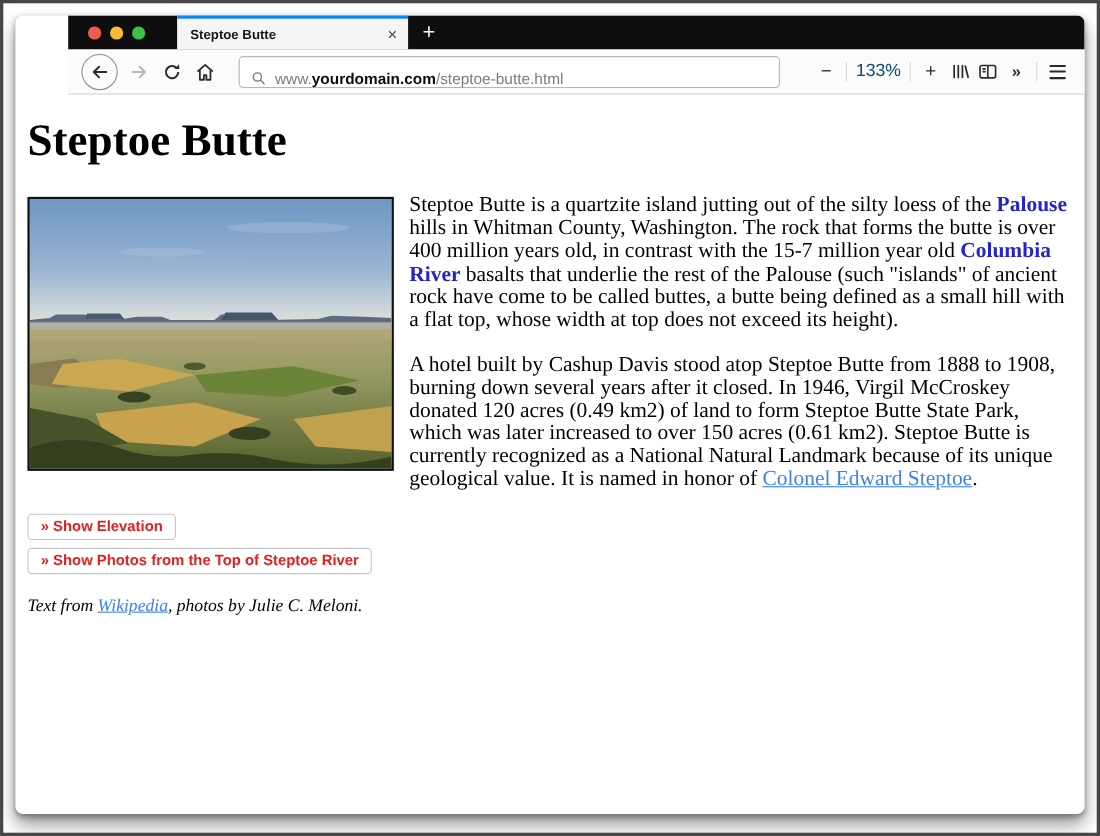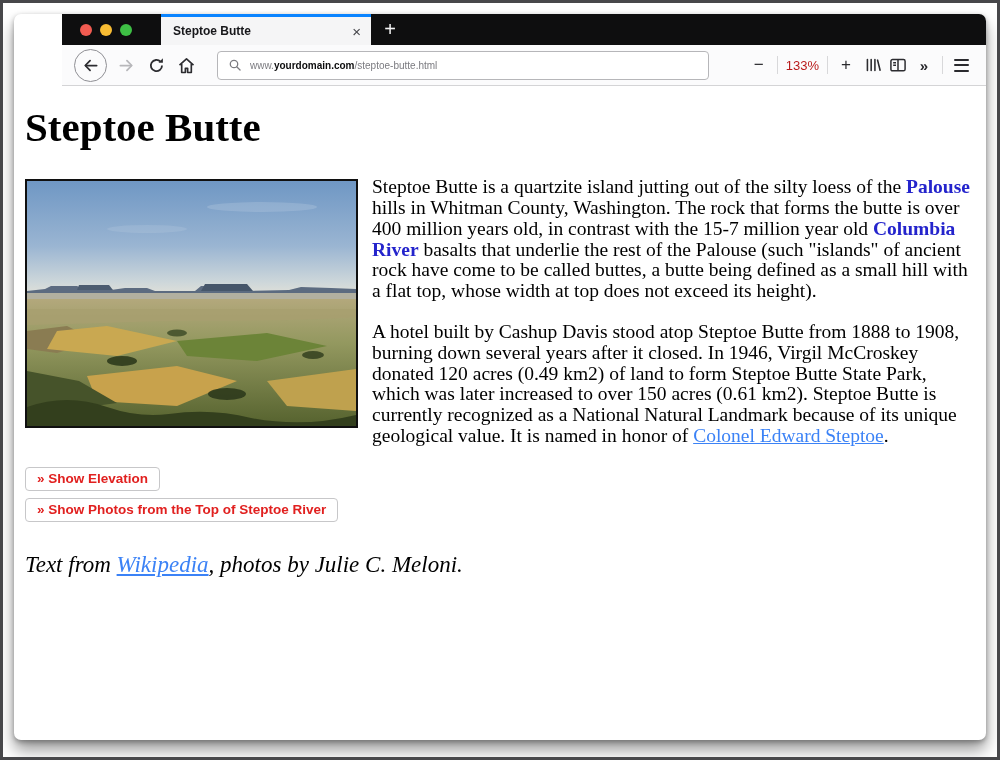--- a/index.html
+++ b/index.html
@@ -41,33 +41,33 @@
   .navbar {
     height: 41px; background: #fbfbfc; border-bottom: 1px solid #d4d4d6;
     display: flex; align-items: center; padding: 0 12px;
   }
   .navbtn { width: 30px; height: 30px; display: flex; align-items: center; justify-content: center; flex: none; }
   .back-btn { width: 33px; height: 33px; border: 1px solid #8f8f94; border-radius: 50%; margin-right: 4px; }
   .navbtn svg { width: 21px; height: 21px; display: block; }
   .urlbar {
     width: 492px; height: 29px; margin-left: 16px; background: #fff;
     border: 1px solid #b6b6b9; border-radius: 4px;
-    display: flex; align-items: center; gap: 7px; padding: 0 9px;
-    font-size: 10px;
+    display: flex; align-items: flex-end; gap: 7px; padding: 0 9px;
+    font-size: 14px;
   }
   .urlbar svg { width: 16px; height: 16px; flex: none; }
   .url-text { white-space: nowrap; }
   .url-www, .url-path { color: #7b7b80; }
   .url-domain { color: #0c0c0d; font-weight: 600; }
   .spacer { flex: 1; }
   .tool { min-width: 26px; height: 28px; display: flex; align-items: center; justify-content: center;
           color: #1f1f22; flex: none; }
   .tool svg { width: 20px; height: 20px; display: block; }
   .glyph { font-size: 17px; font-weight: 400; color: #2a2a2e; }
-  .zoom-level { font-size: 13px; color: #b91c1c; padding: 0 3px; }
+  .zoom-level { font-size: 16px; color: #0c4a6e; padding: 0 3px; }
   .chev { font-size: 15px; font-weight: 700; }
   .sep { width: 1px; height: 18px; background: #d8d8da; margin: 0 5px; flex: none; }
   .menu-btn { flex-direction: column; gap: 3.5px; display: flex; align-items: center; justify-content: center; }
   .hbar { display: block; width: 15px; height: 2px; background: #2a2a2e; border-radius: 1px; }
 
   
   .content {
     position: absolute; top: 73px; left: 0; right: 0; bottom: 0;
     padding: 0 11px; overflow: hidden;
     font-family: "Liberation Serif", serif; color: #000;
@@ -81,21 +81,21 @@
   .para { font-size: 19.5px; line-height: 20.8px; margin: 0 0 20px; }
   .link { color: #2424cc; font-weight: 700; text-decoration: none; }
   .link-visited { color: #3b82f6; font-weight: 400; text-decoration: underline; }
   .btn-stack { margin-top: 14px; }
   .action-btn {
     display: block; background: #fff; border: 1px solid #c7c7c9; border-radius: 4px;
     padding: 3px 11px 4px; margin-bottom: 7px; white-space: nowrap;
     font-family: "Liberation Sans", sans-serif; font-size: 13.5px; font-weight: 700;
     color: #e1201f; cursor: pointer; text-align: left;
   }
-  .credit { font-style: italic; font-size: 23px; margin-top: 30px; }
+  .credit { font-style: italic; font-size: 16px; margin-top: 20px; }
   .credit .link-visited { font-style: italic; }
 </style>
 </head>
 <body>
 
 <div class="window">
   <div class="win-clip">
 
     <div class="tabbar">
       <div class="traffic">

